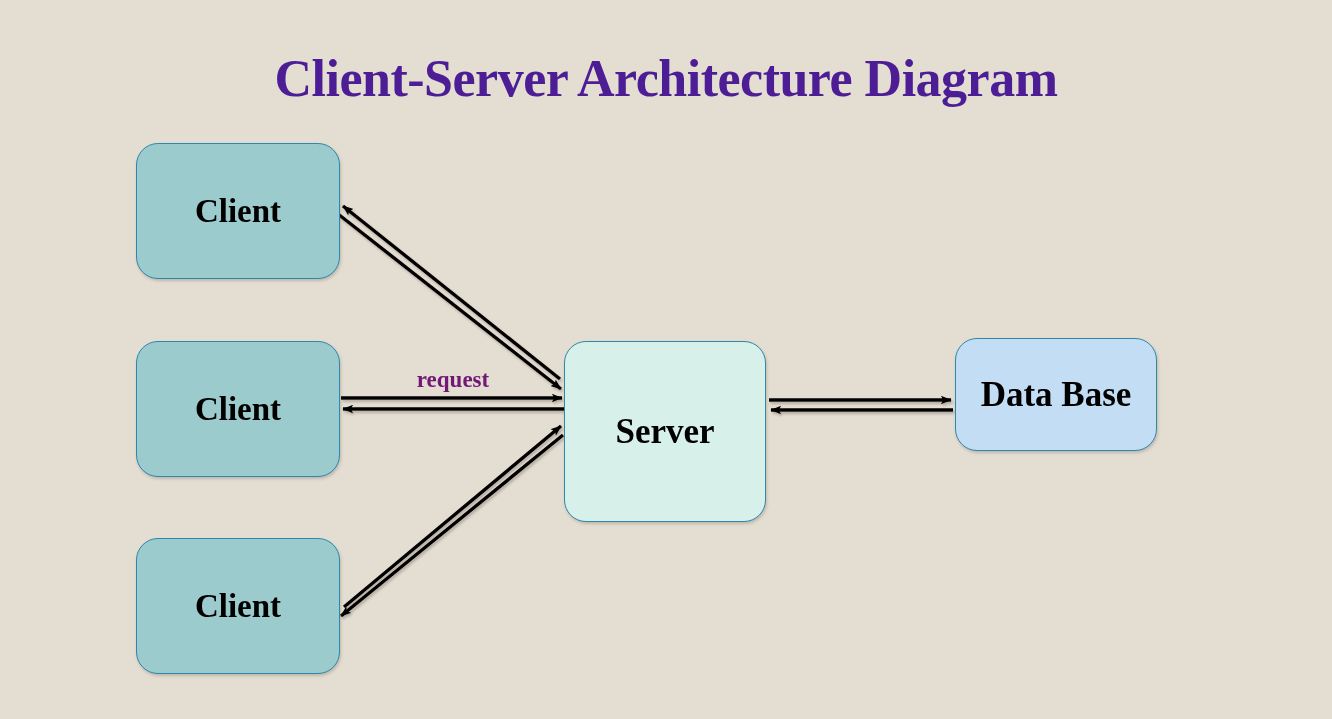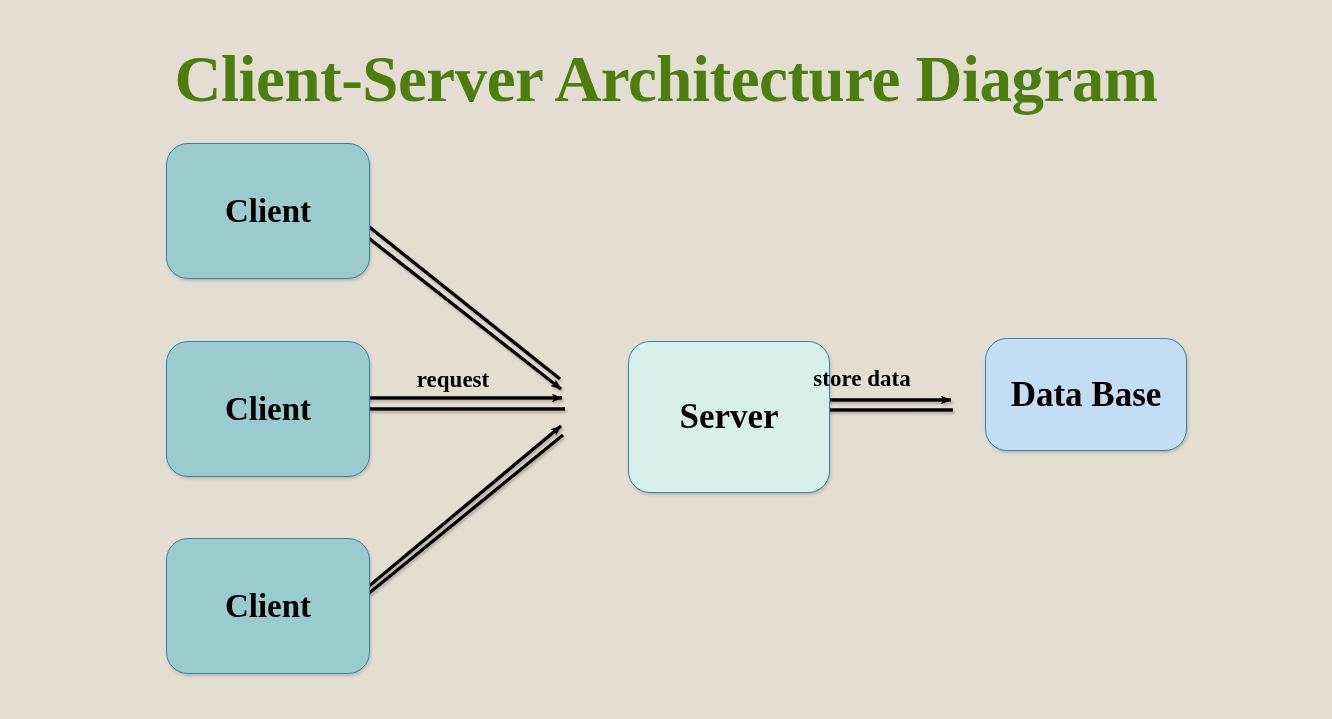--- a/index.html
+++ b/index.html
@@ -23,54 +23,53 @@
 
   
   #diagram-title {
     position: absolute;
     left: 0;
     top: 42px;
     width: 1332px;
     text-align: center;
     font-family: "Liberation Serif", "DejaVu Serif", serif;
     font-weight: bold;
-    font-size: 65px;
+    font-size: 52px;
     line-height: 74px;
     letter-spacing: -0.5px;
-    color: #4d7c0f;
+    color: #4c1d95;
     white-space: nowrap;
   }
 
   
   .node {
     position: absolute;
     box-sizing: border-box;
     border: 1.6px solid #2e87ad;
     border-radius: 22px;
     display: flex;
     align-items: center;
     justify-content: center;
     box-shadow: 1px 2px 3px rgba(110, 100, 88, 0.30);
-    margin-left: 30px;
   }
   .node-label {
     font-family: "Liberation Serif", "DejaVu Serif", serif;
     font-weight: bold;
     color: #000000;
     white-space: nowrap;
   }
 
   .client-node { background: #9ccbcd; }
   .server-node { background: #d8f0ea; }
   .db-node     { background: #c3ddf4; }
 
   #node-client-1 { left: 136px; top: 143px;  width: 204px; height: 136px; }
   #node-client-2 { left: 136px; top: 341px;  width: 204px; height: 136px; }
   #node-client-3 { left: 136px; top: 538px;  width: 204px; height: 136px; }
-  #node-server   { left: 598px; top: 341px;  width: 202px; height: 152px; }
+  #node-server   { left: 564px; top: 341px;  width: 202px; height: 181px; }
   #node-database { left: 955px; top: 338px;  width: 202px; height: 113px; }
 
   #node-client-1 .node-label,
   #node-client-2 .node-label,
   #node-client-3 .node-label { font-size: 33px; }
   #node-server   .node-label { font-size: 35px; }
   #node-database .node-label { font-size: 35px; }
 
   
   #connectors {
@@ -82,21 +81,21 @@
     pointer-events: none;
   }
 
   
   .edge-label {
     position: absolute;
     font-family: "Liberation Serif", "DejaVu Serif", serif;
     font-weight: bold;
     font-size: 23px;
     line-height: 26px;
-    color: #000000;
+    color: #701a75;
     white-space: nowrap;
     text-align: center;
   }
   #label-request       { left: 340px; top: 367px; width: 226px; }
   #label-game-updates  { left: 340px; top: 418px; width: 226px; }
   #label-store-data    { left: 766px; top: 366px; width: 192px; }
   #label-retrieve-data { left: 766px; top: 418px; width: 192px; }
 </style>
 </head>
 <body>
@@ -149,16 +148,15 @@
     <span class="node-label">Server</span>
   </div>
 
   <div class="node db-node" id="node-database">
     <span class="node-label">Data Base</span>
   </div>
 
   <div class="edge-label" id="label-request">request</div>
 
 
-  <div class="edge-label" id="label-store-data">store data</div>
 
 
 </div>
 
 </body></html>

